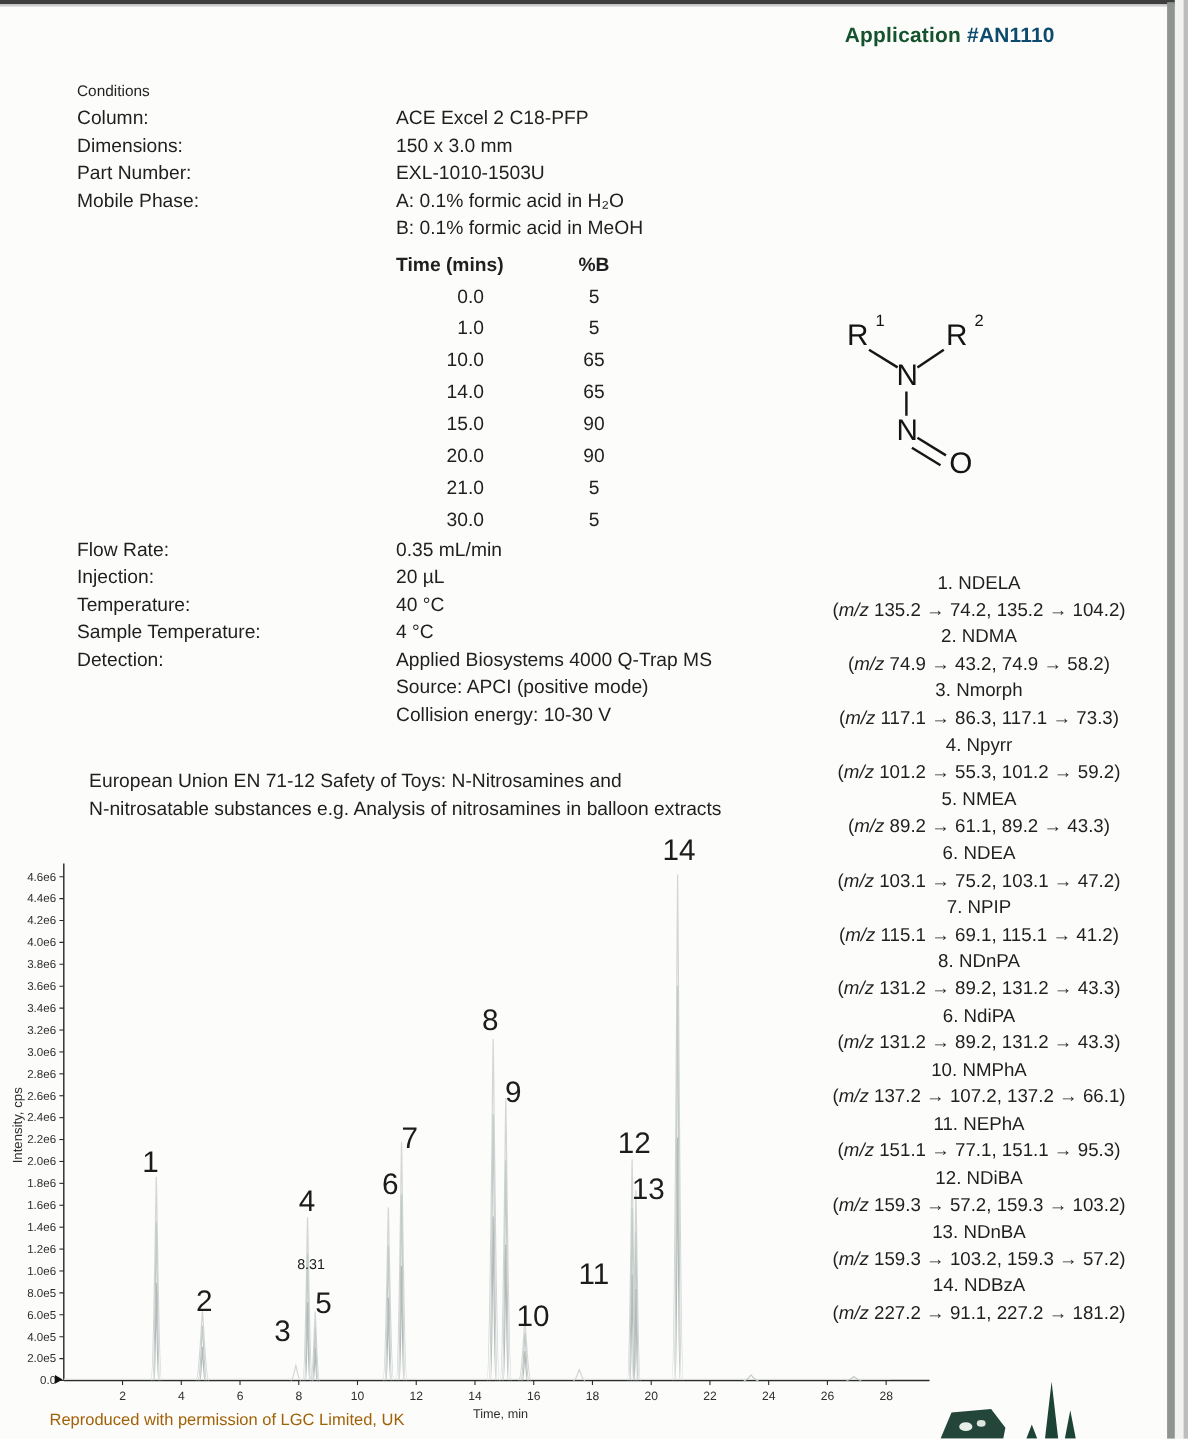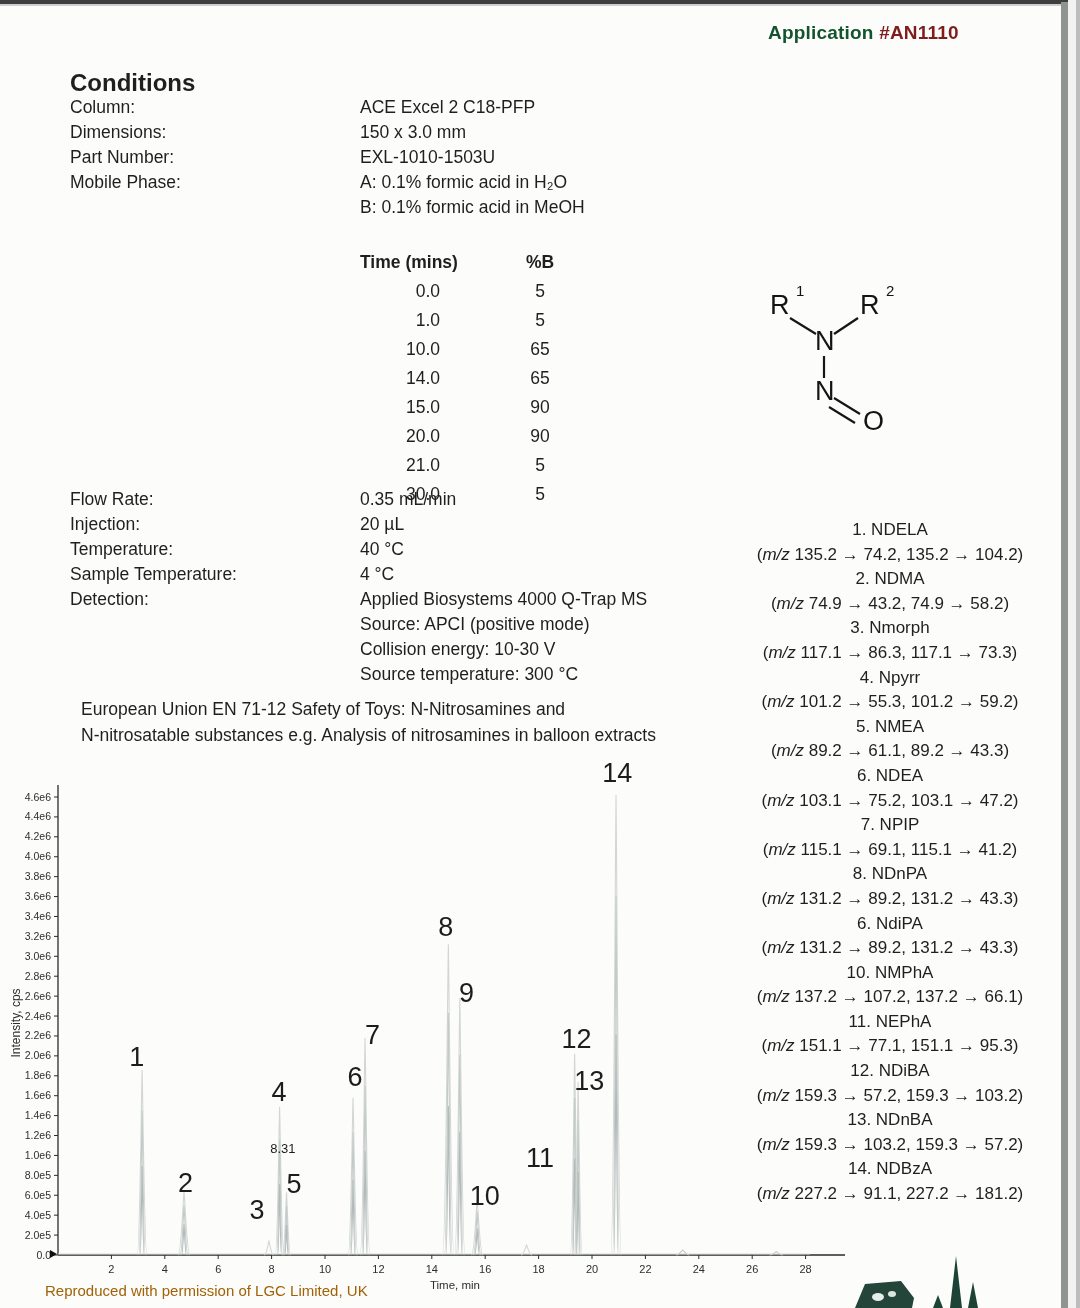--- a/index.html
+++ b/index.html
@@ -13,33 +13,33 @@
   
   .edge-top { left:0; top:0; width:1080px; height:4px; background:#3e3e3e; }
   .edge-top-shadow { left:0; top:4px; width:1080px; height:2px; background:#cfcfcf; }
   .edge-right { left:1061px; top:2px; width:7px; height:1306px; background:#8f9392; }
   .edge-right-outer { left:1068px; top:0; width:12px; height:1308px; background:#f2f2f1; }
   .edge-right-line { left:1076px; top:0; width:4px; height:1308px; background:#bdbdbd; }
 
   .app-number { left:768px; top:22px; width:280px; text-align:left;
     font-size:19px; font-weight:bold; letter-spacing:0.2px; }
   .app-number .pre { color:#14532d; }
-  .app-number .num { color:#7f1d1d; }
-
-  .cond-heading { font-size:24px; font-weight:bold; line-height:25px; }
+  .app-number .num { color:#0c4a6e; }
+
+  .cond-heading { font-size:14px; font-weight:normal; line-height:25px; }
   .kv-block { font-size:17.5px; }
   .kv-row { display:flex; }
   .kv-label { width:290px; line-height:25px; }
   .kv-vals div { line-height:25px; }
 
   #conditions { left:70px; top:70px; width:660px; }
   #params { left:70px; top:487px; width:680px; }
 
   #gradient { left:360px; top:226px; width:260px; font-size:17.5px; }
-  .grad-header { display:flex; font-weight:bold; line-height:29px;margin-top:22px; }
+  .grad-header { display:flex; font-weight:bold; line-height:29px; }
   .grad-h1 { width:115px; }
   .grad-h2 { width:60px; text-align:center; margin-left:35px; }
   .grad-row { display:flex; line-height:29px; }
   .grad-t { width:80px; text-align:right; }
   .grad-b { width:60px; text-align:center; margin-left:70px; }
 
   #eu-desc { left:45px; top:697px; width:690px; font-size:17.5px; line-height:25.5px;margin-left:36px; }
 
   #compounds { left:716px; top:518px; width:348px; text-align:center;
     font-size:17px; line-height:24.6px; }
@@ -159,21 +159,20 @@
         <div class="kv-vals">
           <div>4 °C</div>
         </div>
       </div>
       <div class="kv-row">
         <div class="kv-label">Detection:</div>
         <div class="kv-vals">
           <div>Applied Biosystems 4000 Q-Trap MS</div>
           <div>Source: APCI (positive mode)</div>
           <div>Collision energy: 10-30 V</div>
-          <div>Source temperature: 300 °C</div>
         </div>
       </div>
     </div>
 </div>
 
 <svg class="abs" style="left:762px; top:266px;" width="190" height="170" viewBox="0 0 190 170">
   <text x="8" y="48" font-size="27" fill="#141414">R</text>
   <text x="34" y="30" font-size="15" fill="#141414">1</text>
   <text x="98" y="48" font-size="27" fill="#141414">R</text>
   <text x="124" y="30" font-size="15" fill="#141414">2</text>

